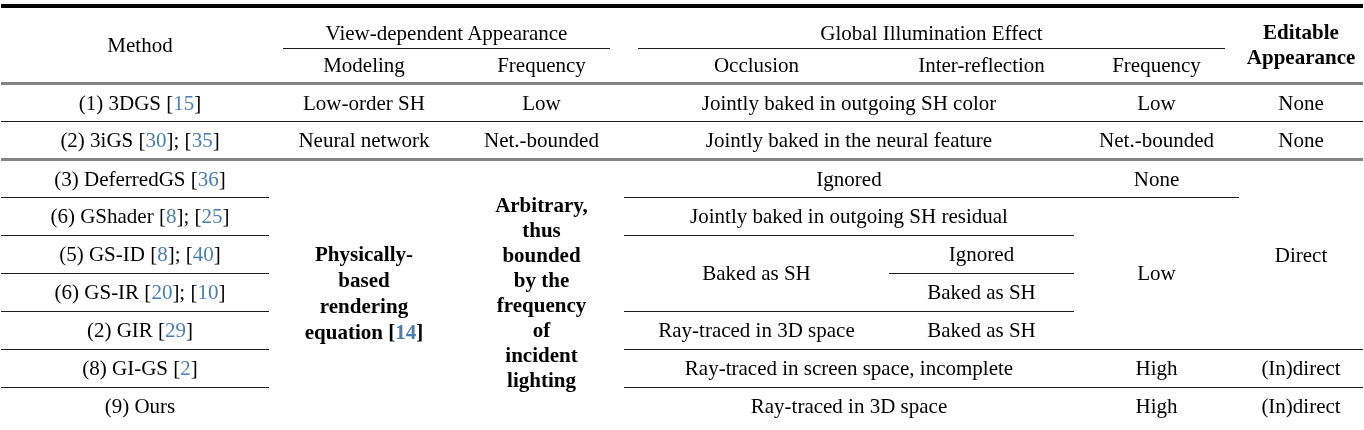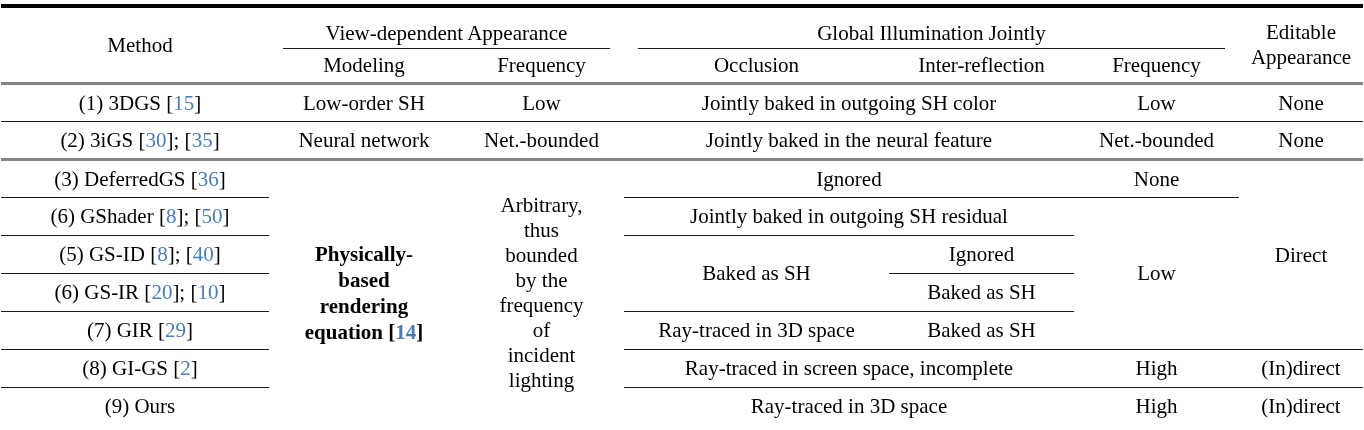--- a/index.html
+++ b/index.html
@@ -23,21 +23,21 @@
   .rb { border-bottom:1.5px solid var(--rule-dark,#1c1c1c); }   
   .rh { border-bottom:3px solid var(--rule-heavy,#848484); }    
   tr.h1 { height:43px; }
   tr.h2 { height:34px; }
   tbody tr { height:38px; }
   th.group { vertical-align:bottom; }
   .glabel {
     display:block; margin:0 14px; padding-bottom:3px;
     border-bottom:1.5px solid var(--rule-dark,#1c1c1c);
   }
-  .stack  { line-height:25px; white-space:nowrap; }
+  .stack  { line-height:25px; white-space:nowrap;font-weight:bold; }
   .stack4 { line-height:26px; white-space:nowrap;font-weight:bold; }
   .cite { color:var(--cite-blue,#4a7db6); }
 </style>
 </head>
 <body>
 
 <table class="cmp">
   <colgroup>
     <col style="width:268px">
       <col style="width:190px">
@@ -47,21 +47,21 @@
       <col style="width:165px">
     <col style="width:124px">
   </colgroup>
   <thead>
     <tr class="h1">
       <th class="left rh" rowspan="2">Method</th>
       <th class="group" colspan="2">
         <span class="glabel">View-dependent Appearance</span>
       </th>
       <th class="group" colspan="3">
-        <span class="glabel">Global Illumination Jointly</span>
+        <span class="glabel">Global Illumination Effect</span>
       </th>
       <th class="rh" rowspan="2">
         <div class="stack">Editable</div>
         <div class="stack">Appearance</div>
       </th>
     </tr>
     <tr class="h2">
       <th class="rh">Modeling</th>
       <th class="rh">Frequency</th>
       <th class="rh">Occlusion</th>
@@ -102,35 +102,35 @@
         <div class="stack">frequency</div>
         <div class="stack">of</div>
         <div class="stack">incident</div>
         <div class="stack">lighting</div>
       </td>
       <td class="rb" colspan="2">Ignored</td>
       <td class="rb">None</td>
       <td class="rb" rowspan="5">Direct</td>
     </tr>
     <tr>
-      <td class="left rb"><span>(6) GShader [</span><span class="cite">8</span><span>]; [</span><span class="cite">50</span><span>]</span></td>
+      <td class="left rb"><span>(6) GShader [</span><span class="cite">8</span><span>]; [</span><span class="cite">25</span><span>]</span></td>
       <td class="rb" colspan="2">Jointly baked in outgoing SH residual</td>
       <td class="rb" rowspan="4">Low</td>
     </tr>
     <tr>
       <td class="left rb"><span>(5) GS-ID [</span><span class="cite">8</span><span>]; [</span><span class="cite">40</span><span>]</span></td>
       <td class="rb" rowspan="2">Baked as SH</td>
       <td class="rb">Ignored</td>
     </tr>
     <tr>
       <td class="left rb"><span>(6) GS-IR [</span><span class="cite">20</span><span>]; [</span><span class="cite">10</span><span>]</span></td>
       <td class="rb">Baked as SH</td>
     </tr>
     <tr>
-      <td class="left rb"><span>(7) GIR [</span><span class="cite">29</span><span>]</span></td>
+      <td class="left rb"><span>(2) GIR [</span><span class="cite">29</span><span>]</span></td>
       <td class="rb">Ray-traced in 3D space</td>
       <td class="rb">Baked as SH</td>
     </tr>
     <tr>
       <td class="left rb"><span>(8) GI-GS [</span><span class="cite">2</span><span>]</span></td>
       <td class="rb" colspan="2">Ray-traced in screen space, incomplete</td>
       <td class="rb">High</td>
       <td class="rb">(In)direct</td>
     </tr>
     <tr>

